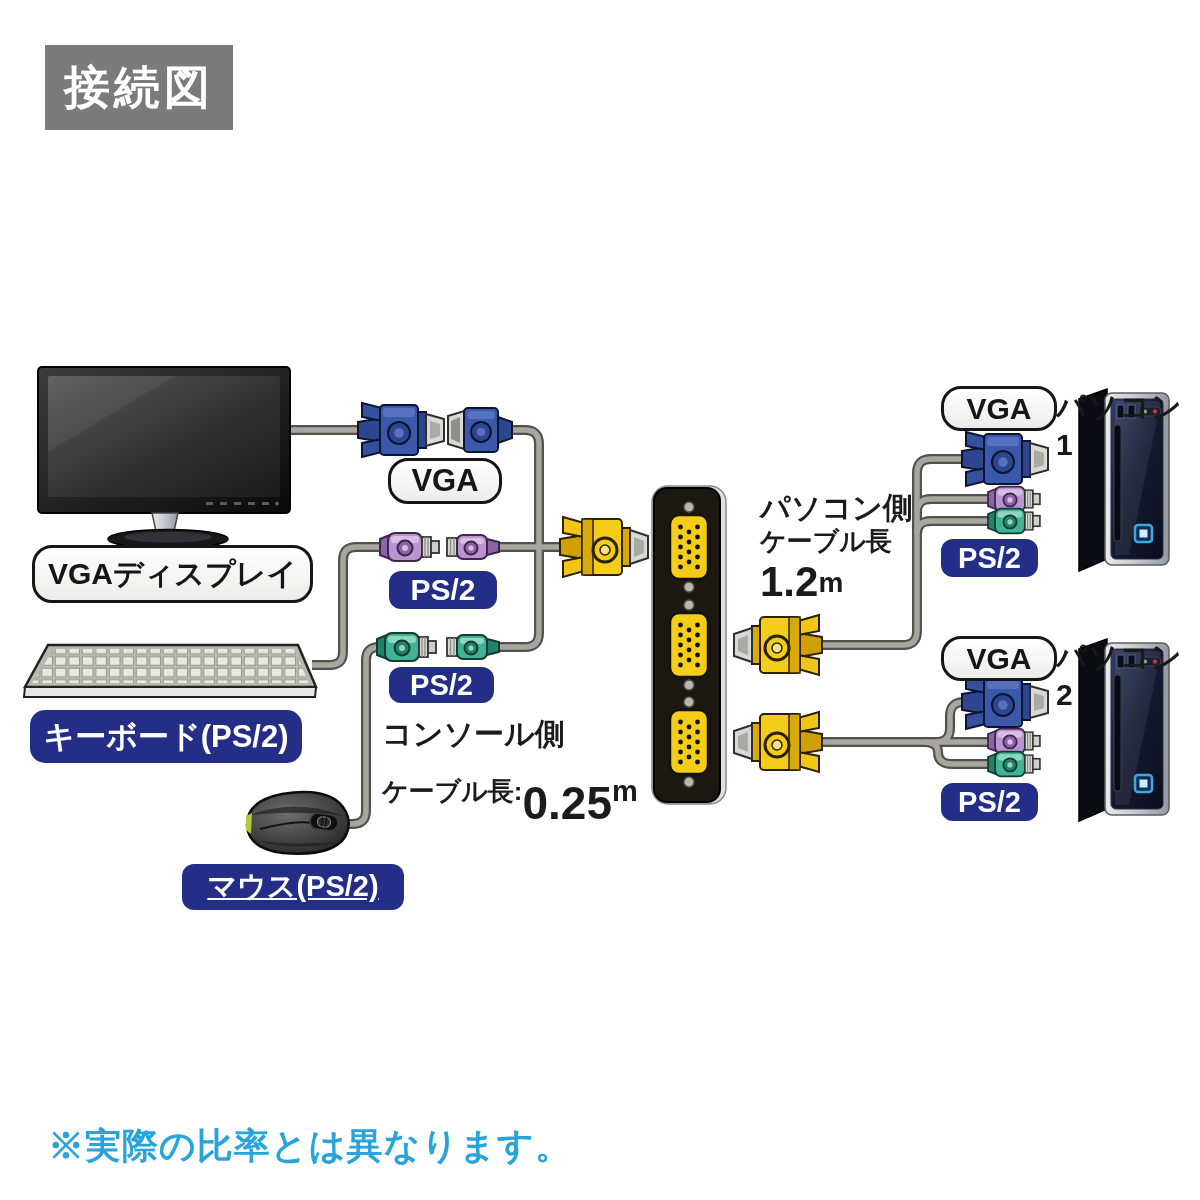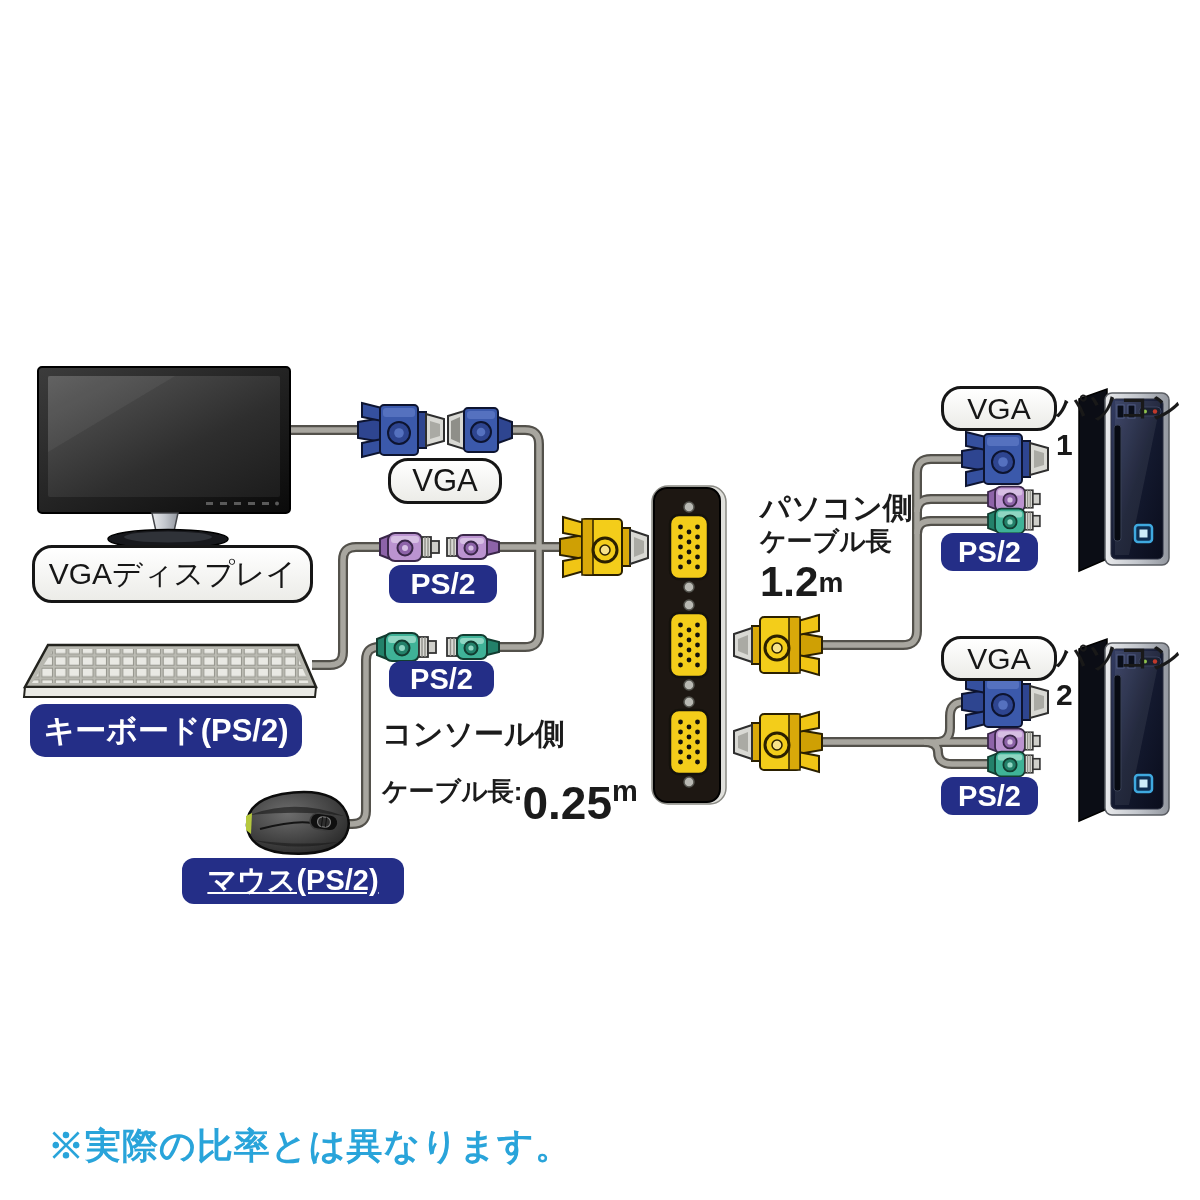--- a/index.html
+++ b/index.html
@@ -3,23 +3,23 @@
 <meta charset="utf-8">
 <style>
   html,body{margin:0;padding:0;background:#ffffff;}
   #stage{position:relative;width:1200px;height:1200px;background:#ffffff;overflow:hidden;
          font-family:"Liberation Sans",sans-serif;}
   #art{position:absolute;left:0;top:0;}
   .abs{position:absolute;}
   .title-box{background:#7b7b7b;color:#ffffff;display:flex;align-items:center;justify-content:center;
              font-size:46px;font-weight:800;letter-spacing:4px;}
   .wlabel{background:linear-gradient(#ffffff,#ecece8);border:3px solid #161616;border-radius:20px;
-          display:flex;align-items:center;justify-content:center;color:#161616;font-weight:400;}
+          display:flex;align-items:center;justify-content:center;color:#161616;font-weight:700;}
   .blabel{background:#242e87;border-radius:12px;display:flex;align-items:center;justify-content:center;
-          color:#ffffff;font-weight:800;}
+          color:#ffffff;font-weight:800;margin-top:6px;}
   .pcname{color:#191919;font-weight:800;font-size:30px;letter-spacing:1px;margin-top:41px;}
   .cable-note{color:#1b1b1b;font-weight:800;line-height:1.2;}
   .cable-note .row{display:flex;align-items:center;}
   .s30{font-size:30px;} .s26{font-size:26px;font-weight:700;} .s46{font-size:46px;margin-top:24px;} .s42{font-size:42px;}
   .s28{font-size:28px;} .sm-unit{font-size:29px;}
   .note-text{color:#29a4da;font-weight:800;font-size:36px;letter-spacing:1px;}
 </style>
 </head>
 <body>
 
@@ -281,20 +281,21 @@
       </g>
   <use href="#vga-male-blue" x="962" y="702"></use>
   <g transform="translate(988,741) scale(0.88)">
         <use href="#ps2-male-purple"></use>
       </g>
   <g transform="translate(988,764) scale(0.88)">
         <use href="#ps2-male-green"></use>
       </g>
 </svg>
 
+<div class="abs title-box" style="left:45px;top:45px;width:188px;height:85px;">接続図</div>
 
 <div class="abs wlabel" style="left:32px;top:545px;width:275px;height:52px;font-size:30px;">VGAディスプレイ</div>
 
 <div class="abs wlabel" style="left:388px;top:458px;width:108px;height:40px;font-size:31px;">VGA</div>
 
 <div class="abs blabel" style="left:389px;top:565px;width:108px;height:38px;font-size:30px;">PS/2</div>
 
 <div class="abs blabel" style="left:389px;top:661px;width:105px;height:36px;font-size:29px;">PS/2</div>
 
 <div class="abs blabel" style="left:30px;top:704px;width:272px;height:53px;font-size:31px;border-radius:15px;">キーボード(PS/2)</div>

